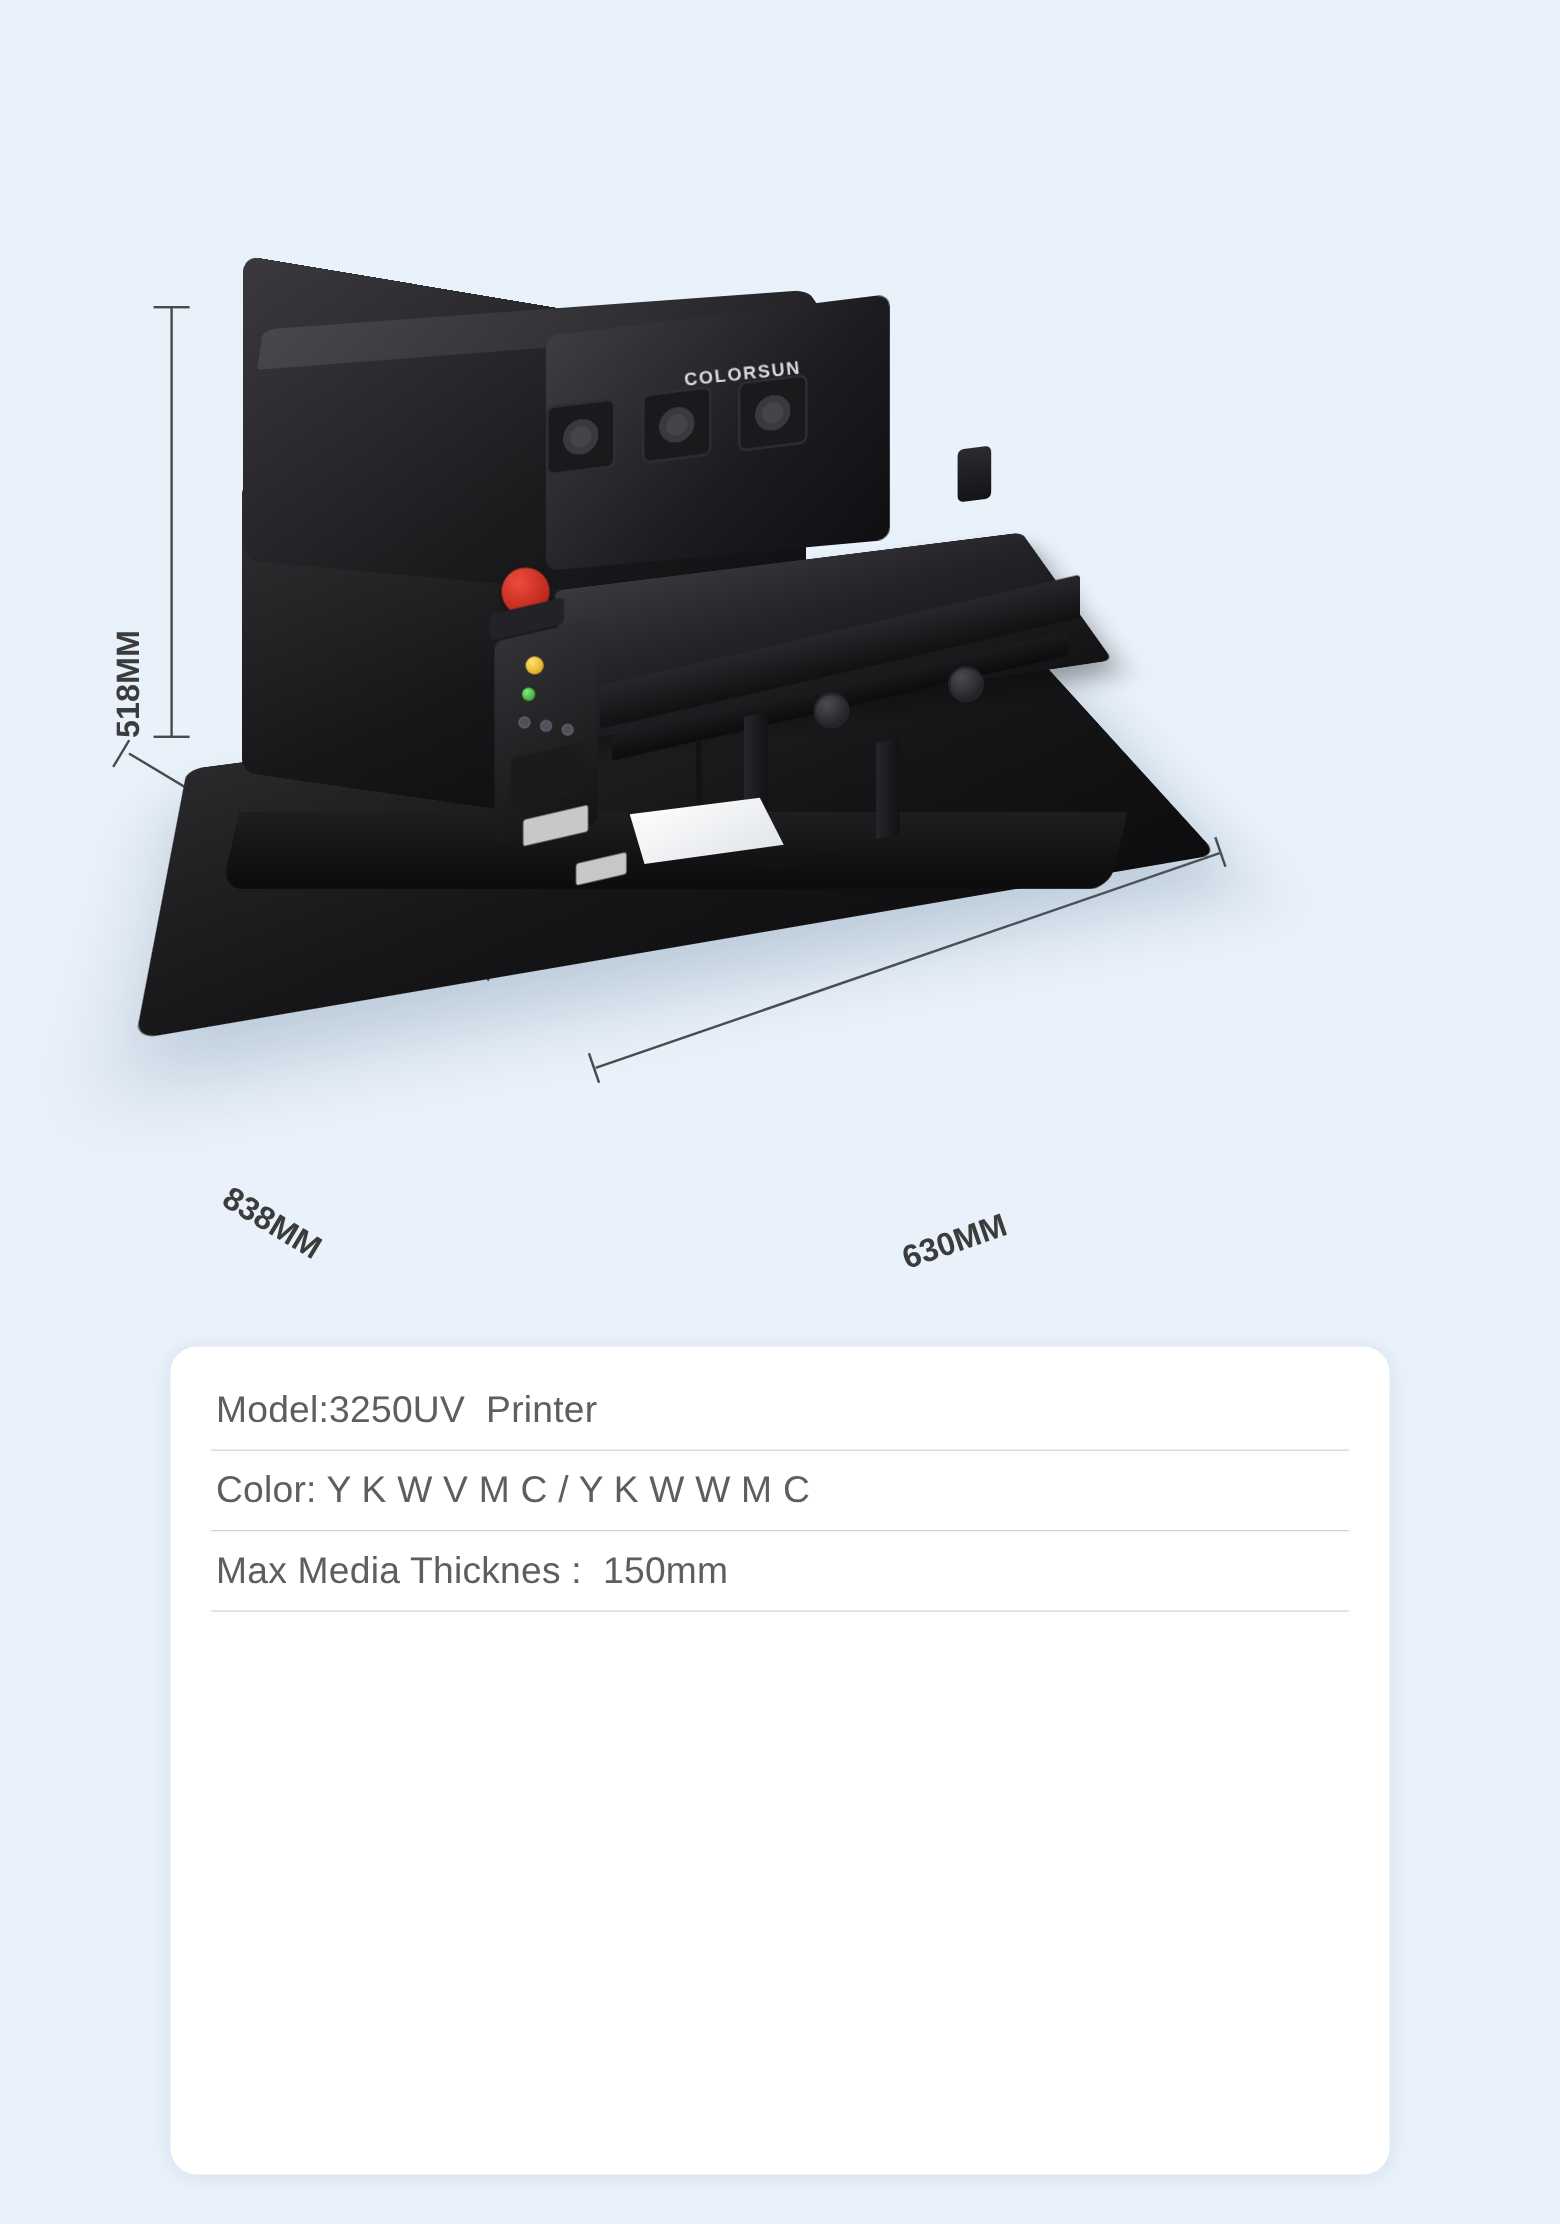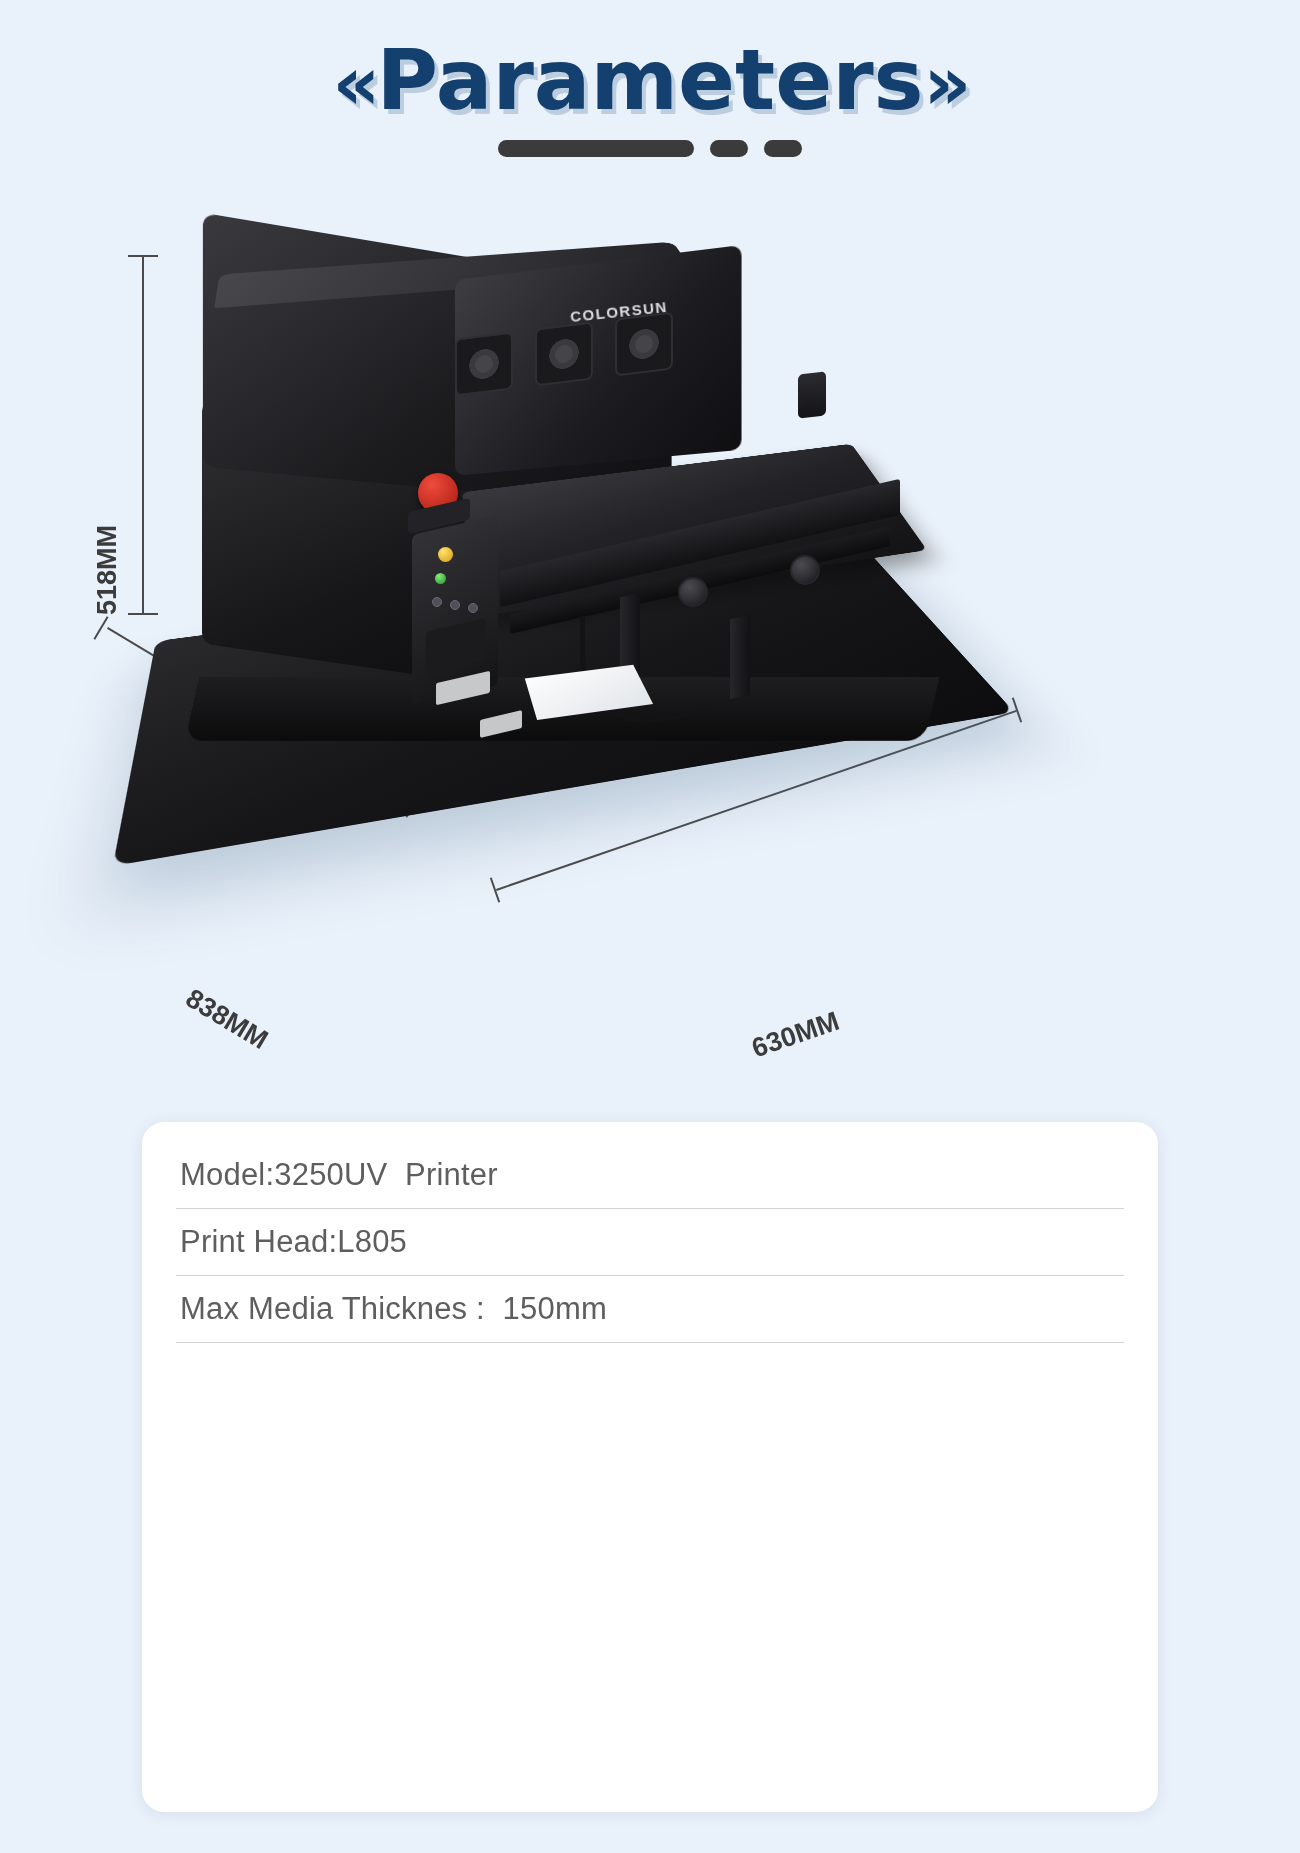--- a/index.html
+++ b/index.html
@@ -210,28 +210,20 @@
     font-family: "Liberation Sans", sans-serif;
     font-size: 31px; color: #5e5e5e; white-space: pre;
     letter-spacing: .2px;
   }
 </style>
 </head>
 <body>
 
 <div class="page">
 
-  <div class="header">
-    <div class="title"><span class="chev">«</span><span>Parameters</span><span class="chev">»</span></div>
-    <div class="dashes">
-      <span class="dash long"></span>
-      <span class="dash short"></span>
-      <span class="dash short"></span>
-    </div>
-  </div>
 
   <div class="photo-area">
 
     <div class="dimline" style="left:142px; top:40px; width:2px; height:360px;"></div>
     <div class="tick" style="left:128px; top:40px; width:30px; height:2px;"></div>
     <div class="tick" style="left:128px; top:398px; width:30px; height:2px;"></div>
     <div class="dim-label v-left">518MM</div>
 
     <div class="dimline" style="left:108px; top:412px; width:350px; height:2px; transform:rotate(31deg); transform-origin:left top;"></div>
     <div class="tick" style="left:100px; top:400px; width:2px; height:26px; transform:rotate(31deg);"></div>
@@ -277,21 +269,21 @@
       <div class="paper"></div>
     </div>
   </div>
 
   <div class="card">
     <div class="spec-list">
       <div class="spec-row">
         <span class="spec-text">Model:3250UV  Printer</span>
       </div>
       <div class="spec-row">
-        <span class="spec-text">Print Head:L805</span>
+        <span class="spec-text">Color: Y K W V M C / Y K W W M C</span>
       </div>
       <div class="spec-row">
         <span class="spec-text">Max Media Thicknes :  150mm</span>
       </div>
     </div>
   </div>
 
 </div>
 
 </body></html>

